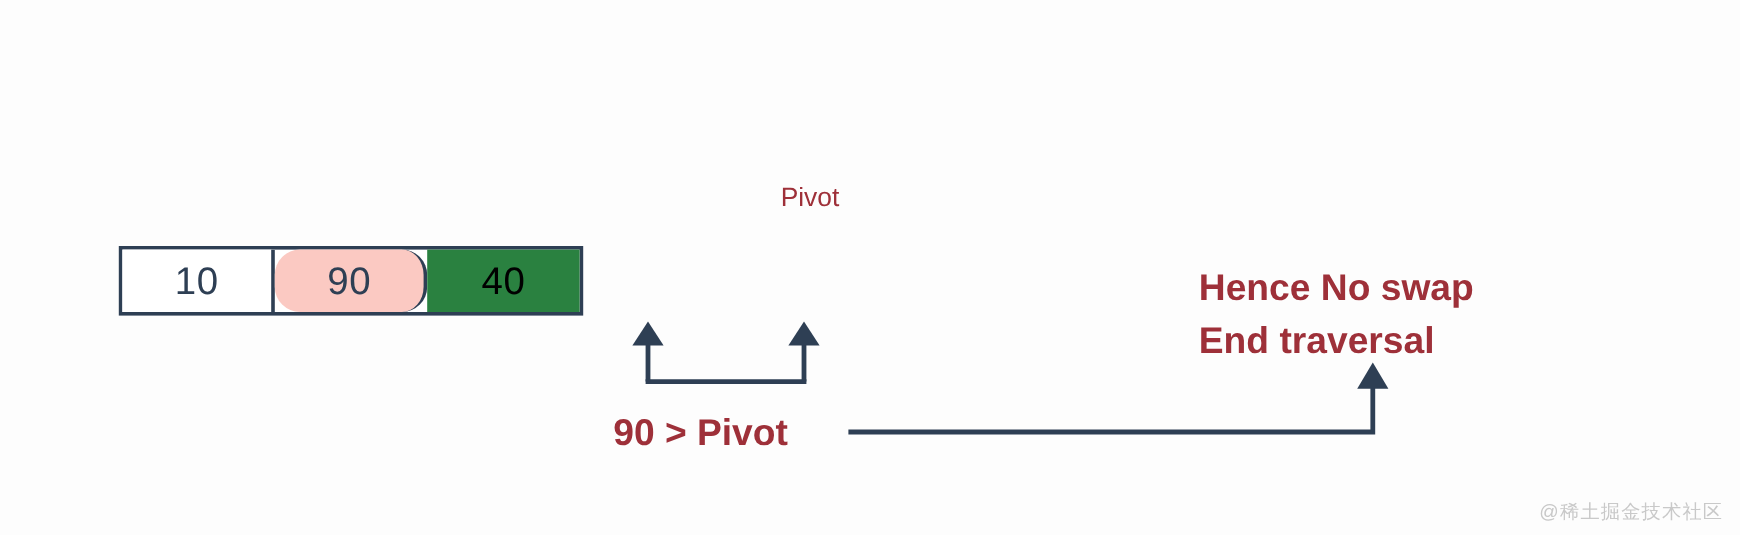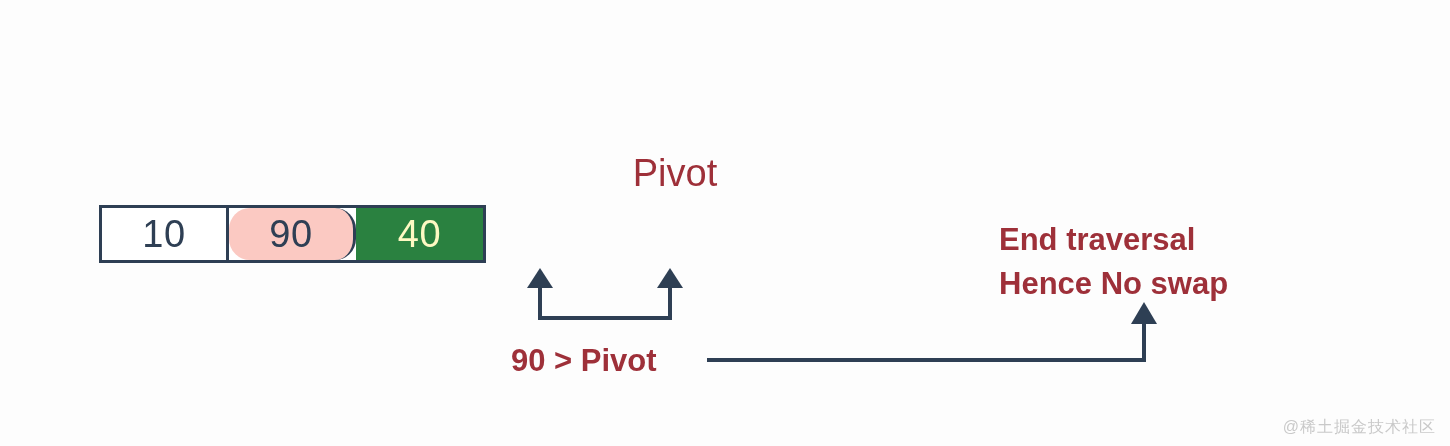--- a/index.html
+++ b/index.html
@@ -35,46 +35,46 @@
     box-sizing: border-box;
     background: #ffffff;
   }
   .cell {
     width: 127px;
     height: 100%;
     box-sizing: border-box;
     display: flex;
     align-items: center;
     justify-content: center;
-    font-size: 38px;
+    font-size: 32px;
     font-weight: 500;
     letter-spacing: 0.5px;
     color: #2e3f54;
     border-right: 3px solid #2e3f54;
     background: #ffffff;
   }
   .cell:last-child { border-right: none; }
   .cell.pink {
     background: #fbc9c2;
     color: #2e3f54;
     border-radius: 21px;
   }
   .cell.green {
     background: #2a8140;
-    color: #fef9c3;
+    color: #000000;
   }
 
   
   .pivot-label {
     position: absolute;
     left: 605px;
     top: 152px;
     width: 140px;
     text-align: center;
-    font-size: 38px;
+    font-size: 22px;
     color: #9e3039;
     font-weight: 400;
     white-space: nowrap;
   }
 
   
   .bracket {
     position: absolute;
     left: 500px;
     top: 264px;
@@ -160,19 +160,19 @@
   </svg>
 
   <div class="cmp-label">90 &gt; Pivot</div>
 
   <svg class="connector" viewBox="0 0 460 70">
     <path d="M 7 62 L 444 62 L 444 22" stroke="#2e3f54" stroke-width="4" fill="none"></path>
     <polygon points="444,4 431,26 457,26" fill="#2e3f54"></polygon>
   </svg>
 
   <div class="conclusion">
+    <span class="line">Hence No swap</span>
     <span class="line">End traversal</span>
-    <span class="line">Hence No swap</span>
   </div>
 
   <div class="watermark">@稀土掘金技术社区</div>
 
 </div>
 
 </body></html>

